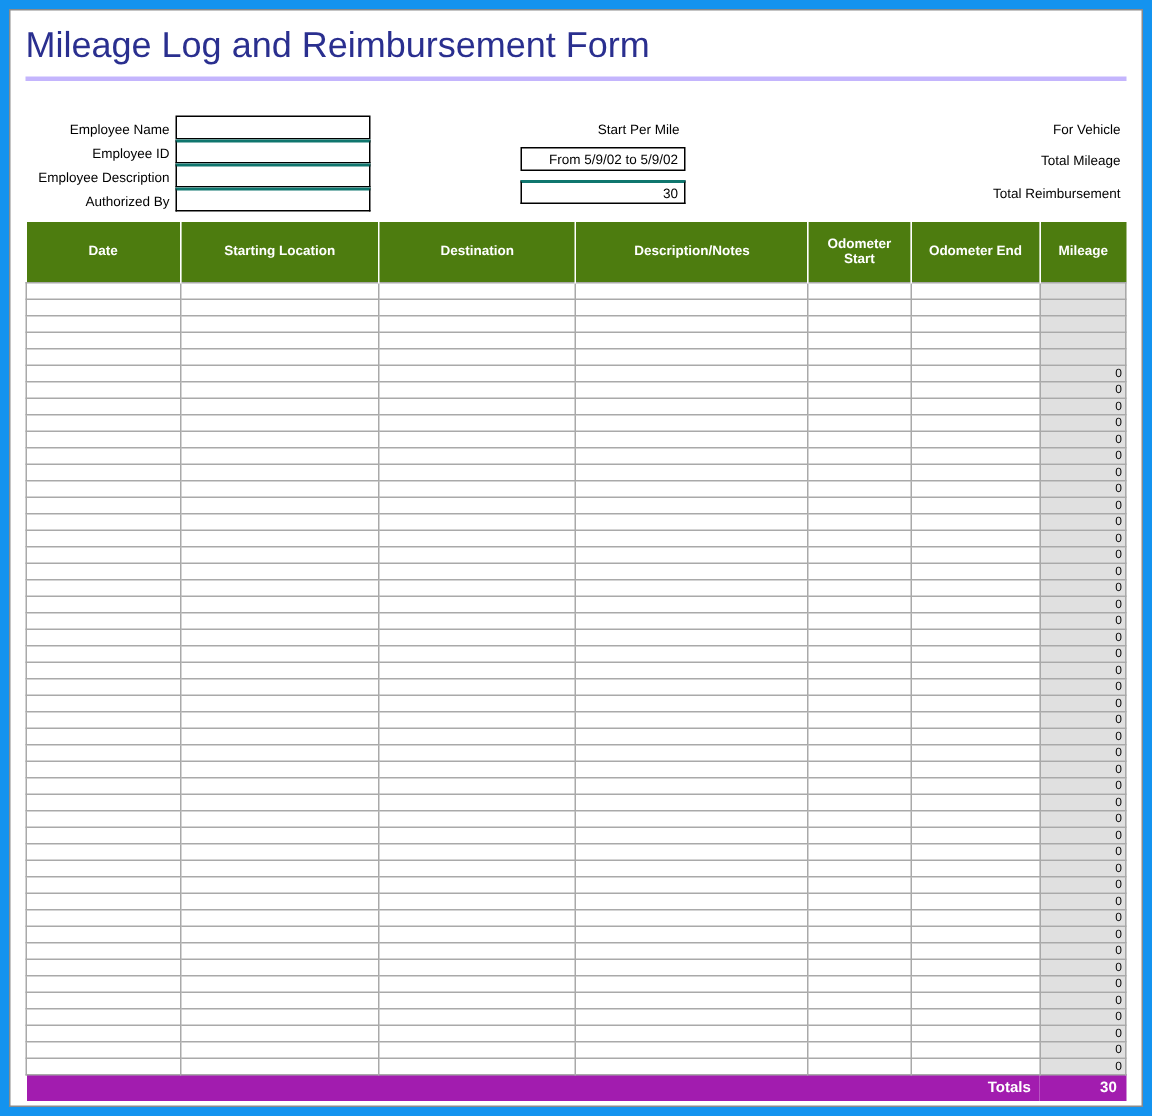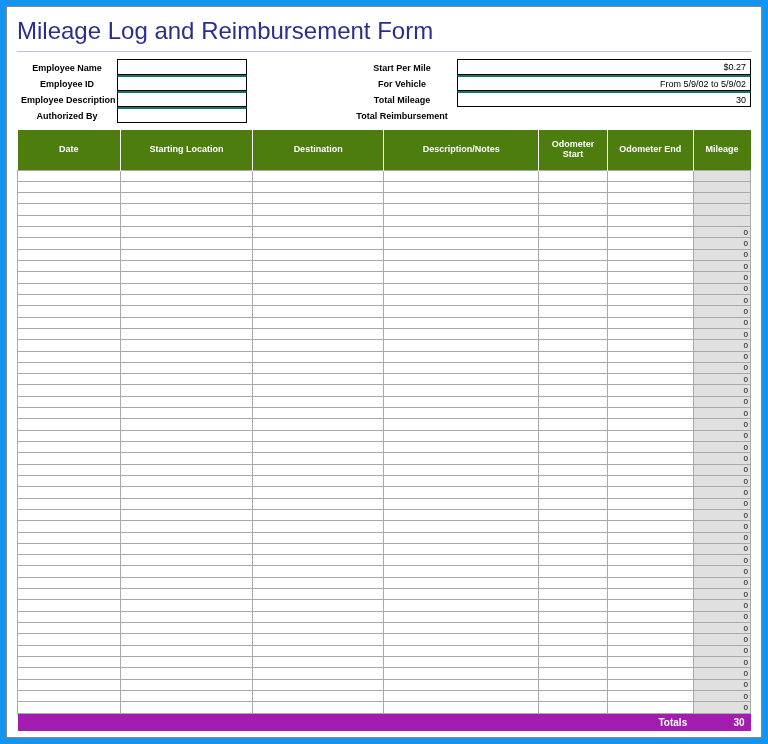--- a/index.html
+++ b/index.html
@@ -10,39 +10,38 @@
     background: #fff;
     border: 1px solid #8a8a8a;
     padding: 10px 10px 6px 10px;
     display: flex; flex-direction: column;
   }
   .title {
     font-size: 24px;
     color: #2a2f8f;
     font-weight: 500;
     padding-bottom: 6px;
-    border-bottom: 1px solid #c4b5fd;
-    margin-bottom: 8px;
+    border-bottom: 3px solid #c4b5fd;
+    margin-bottom: 24px;
   }
   .info-row {
     display: flex;
     gap: 40px;
     font-size: 9px;
     margin-bottom: 6px;
   }
   .info-block { display: grid; grid-template-columns: auto 1fr; }
   .info-block.left { width: 290px; grid-template-columns: 100px 130px; }
   .info-block.right { flex: 1; grid-template-columns: 110px 1fr; }
   .info-label {
-    text-align: center;
+    text-align: right;
     padding: 1px 4px;
     line-height: 14px;
     white-space: nowrap;
     font-size: 9px;
-    font-weight: bold;
   }
   .info-value {
     border: 1px solid #000;
     height: 16px;
     line-height: 14px;
     font-size: 9px;
     text-align: right;
     padding: 0 4px;
     margin-top: -1px;
   }
@@ -107,21 +106,20 @@
       <div class="info-value empty"></div>
       <div class="info-label">Employee ID</div>
       <div class="info-value empty"></div>
       <div class="info-label">Employee Description</div>
       <div class="info-value empty"></div>
       <div class="info-label">Authorized By</div>
       <div class="info-value empty"></div>
     </div>
     <div class="info-block right">
       <div class="info-label">Start Per Mile</div>
-      <div class="info-value">$0.27</div>
       <div class="info-label">For Vehicle</div>
       <div class="info-value">From 5/9/02 to 5/9/02</div>
       <div class="info-label">Total Mileage</div>
       <div class="info-value">30</div>
       <div class="info-label">Total Reimbursement</div>
     </div>
   </div>
 
   <table class="log">
     <colgroup>

